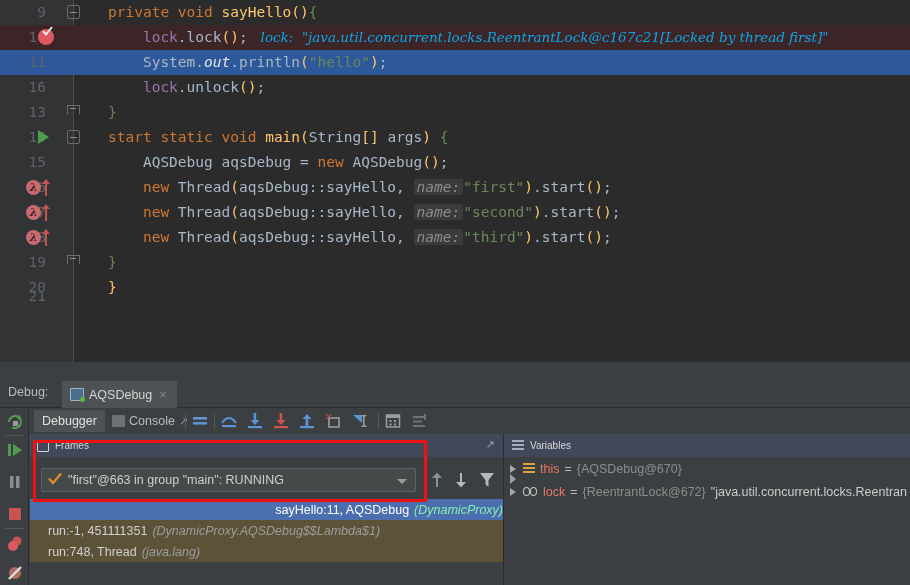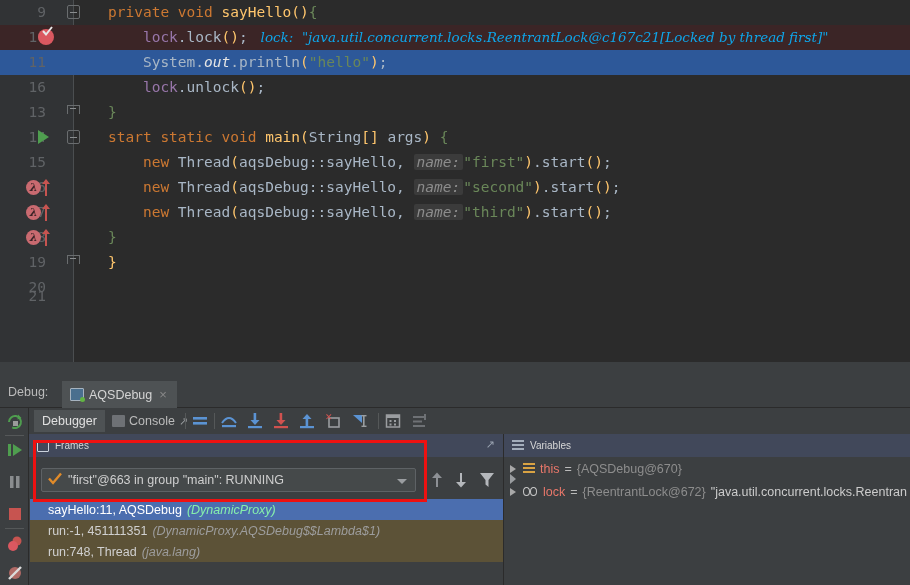--- a/index.html
+++ b/index.html
@@ -188,21 +188,21 @@
     border-top: 5px solid #9a9da0;
   }
 
   .frame-list {
     position: absolute; left: 30px; top: 499px; width: 473px; height: 62px;
   }
   .frame-row {
     height: 21px; display: flex; align-items: center; padding-left: 18px;
     font-size: 12.5px; color: #d0d0d0; cursor: pointer; white-space: nowrap;
   }
-  .frame-row.selected { background: #4b6eaf; color: #ffffff; }
+  .frame-row.selected { background: #4b6eaf; color: #ffffff; justify-content: flex-end; }
   .frame-row.warn { background: #5c5237; }
   .frame-pkg { color: #9d9d9d; font-style: italic; margin-left: 5px; }
   .frame-row.selected .frame-pkg { color: #86efac; }
 
   .redbox {
     position: absolute; left: 33px; top: 440px; width: 394px; height: 62px;
     border: 3px solid #ee1111; pointer-events: none; z-index: 40;
   }
 
   .var-row {
@@ -243,20 +243,21 @@
   <div class="editor">
     <div class="gutter"></div>
     <div class="vline"></div>
     <div class="code-area" id="code-area">
         <div class="line"><span style="padding-left: 34px;"><span class="kw">private </span><span class="kw">void </span><span class="mth">sayHello</span><span class="brcy">()</span><span class="grn">{</span></span></div>
         <div class="line bp-line"><span style="padding-left: 34px;"><span class="pln">    </span><span class="fld">lock</span><span class="pln">.</span><span class="pln">lock</span><span class="brcy">()</span><span class="pln">;</span><span class="inline-val">   lock:  "java.util.concurrent.locks.ReentrantLock@c167c21[Locked by thread first]"</span></span></div>
         <div class="line cur-line"><span style="padding-left: 34px;"><span class="pln">    </span><span class="pln">System</span><span class="pln">.</span><span class="fldi">out</span><span class="pln">.</span><span class="pln">println</span><span class="brcy">(</span><span class="str">"hello"</span><span class="brcy">)</span><span class="pln">;</span></span></div>
         <div class="line"><span style="padding-left: 34px;"><span class="pln">    </span><span class="fld">lock</span><span class="pln">.</span><span class="pln">unlock</span><span class="brcy">()</span><span class="pln">;</span></span></div>
         <div class="line"><span style="padding-left: 34px;"><span class="grn">}</span></span></div>
         <div class="line"><span style="padding-left: 34px;"><span class="kw">start </span><span class="kw">static </span><span class="kw">void </span><span class="mth">main</span><span class="brcy">(</span><span class="pln">String</span><span class="brcy">[]</span><span class="pln"> args</span><span class="brcy">)</span><span class="pln"> </span><span class="grn">{</span></span></div>
+        <div class="line"><span style="padding-left: 34px;"><span class="pln">    AQSDebug aqsDebug = </span><span class="kw">new </span><span class="pln">AQSDebug</span><span class="brcy">()</span><span class="pln">;</span></span></div>
         <div class="line"><span style="padding-left: 34px;"><span class="pln">    </span><span class="kw">new </span><span class="pln">Thread</span><span class="brcy">(</span><span class="pln">aqsDebug::sayHello, </span><span class="hint">name:</span><span class="str">"first"</span><span class="brcy">)</span><span class="pln">.start</span><span class="brcy">()</span><span class="pln">;</span></span></div>
         <div class="line"><span style="padding-left: 34px;"><span class="pln">    </span><span class="kw">new </span><span class="pln">Thread</span><span class="brcy">(</span><span class="pln">aqsDebug::sayHello, </span><span class="hint">name:</span><span class="str">"second"</span><span class="brcy">)</span><span class="pln">.start</span><span class="brcy">()</span><span class="pln">;</span></span></div>
         <div class="line"><span style="padding-left: 34px;"><span class="pln">    </span><span class="kw">new </span><span class="pln">Thread</span><span class="brcy">(</span><span class="pln">aqsDebug::sayHello, </span><span class="hint">name:</span><span class="str">"third"</span><span class="brcy">)</span><span class="pln">.start</span><span class="brcy">()</span><span class="pln">;</span></span></div>
         <div class="line"><span style="padding-left: 34px;"><span class="grn">}</span></span></div>
         <div class="line"><span style="padding-left: 34px;"><span class="brcy">}</span></span></div>
         <div class="line"><span style="padding-left: 34px;"></span></div>
       </div>
     <div id="gutter-markers">
         <div class="gutter-row" style="top: 0px;">
           <span class="ln">9</span>

